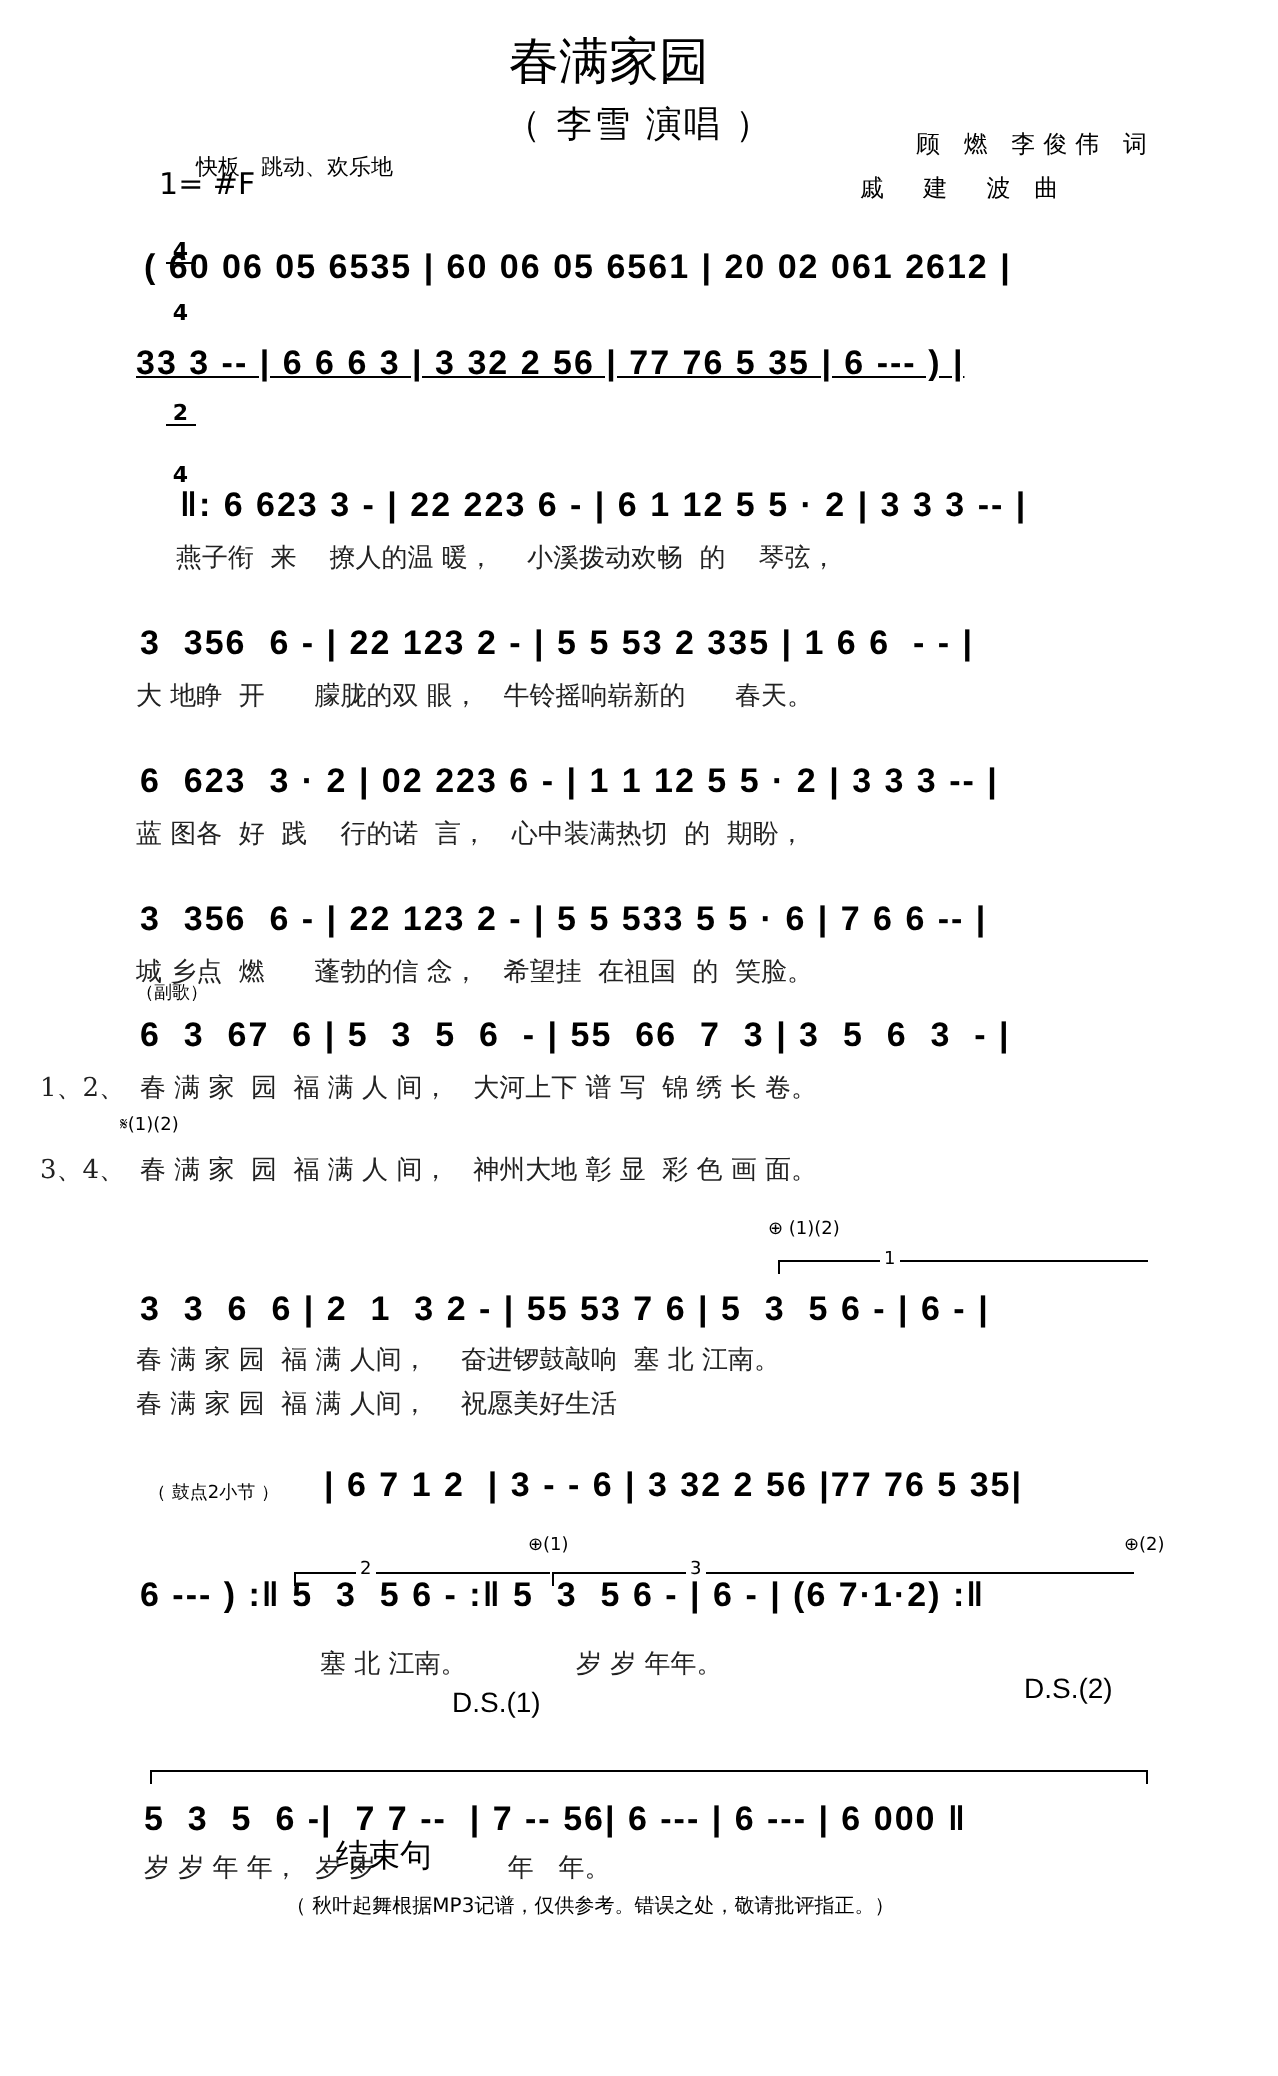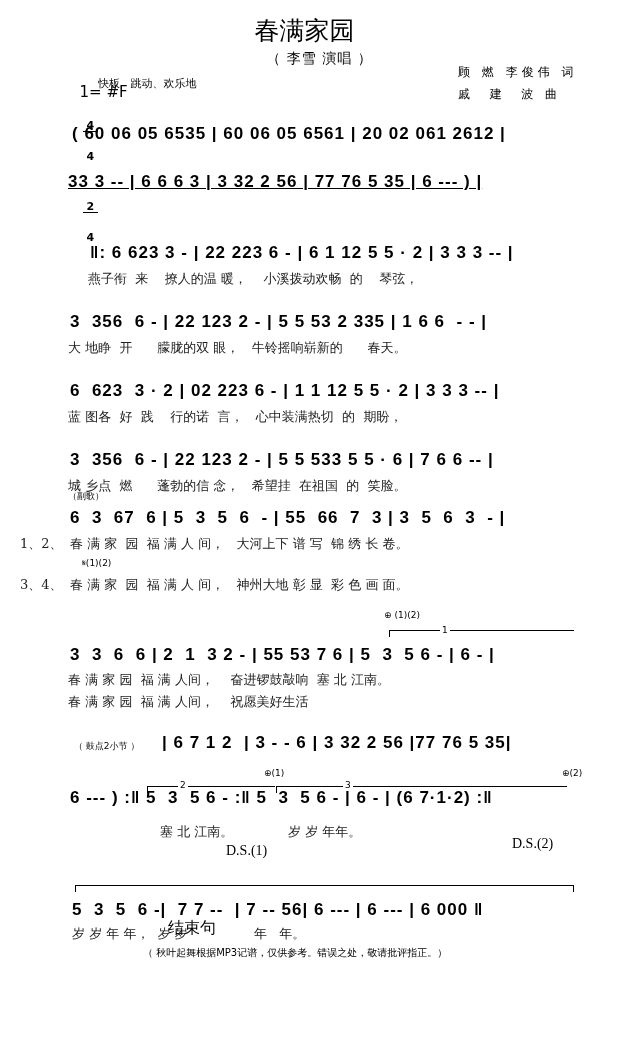--- a/index.html
+++ b/index.html
@@ -1,30 +1,30 @@
 <!DOCTYPE html>
 <html><head>
 <meta charset="utf-8">
 <style>
   html, body { margin:0; padding:0; background:#ffffff; }
   body { width:639px; height:1038px; position:relative; overflow:hidden; color:#000;
          font-family:"DejaVu Sans", sans-serif; }
   .abs { position:absolute; white-space:pre; }
   .title { left:0; width:609px; top:14px; text-align:center; font-size:25px; }
-  .singer { left:0; width:639px; top:50px; text-align:center; font-size:14px; letter-spacing:1px; }
+  .singer { left:0; width:639px; top:50px; text-align:center; font-size:18px; letter-spacing:1px; }
   .key { left:70px; top:65px; font-size:15px; }
   .frac { display:inline-block; vertical-align:middle; text-align:center; font-weight:bold; font-size:11px; line-height:10px; margin-left:3px; }
   .frac span { display:block; }
   .frac span.num { border-bottom:1px solid #000; }
   .tempo { left:70px; top:76px; font-size:11px;margin-left:28px; }
   .credit { font-family:"DejaVu Serif", serif; font-size:12px; letter-spacing:4px; }
   .notes { font-family:"Liberation Sans", sans-serif; font-weight:bold; font-size:17px; letter-spacing:1px; }
   .lyr { font-family:"DejaVu Serif", serif; font-size:13px; color:#222; }
   .small { font-size:9px; }
-  .ds { font-family:Liberation Serif, serif; font-size:14px; }
+  .ds { font-family:Liberation Sans, sans-serif; font-size:14px; }
   .bracket { border-top:1px solid #000; border-left:1px solid #000; border-right:1px solid #000; height:6px; }
   .bracket-label { font-size:9px; background:#fff; padding:0 2px; }
   .note-line { font-family:"DejaVu Sans", sans-serif; font-size:10px; }
 </style>
 </head>
 <body>
 
 <div class="abs title">春满家园</div>
 <div class="abs singer">（ 李雪 演唱 ）</div>
 <div class="abs key">
@@ -33,39 +33,39 @@
     <span class="num">4</span>
     <span>4</span>
   </span>
   <span class="frac">
     <span class="num">2</span>
     <span>4</span>
   </span>
 </div>
 <div class="abs tempo">快板   跳动、欢乐地</div>
 <div class="abs credit" style="left:458px; top:64px;">顾 燃 李俊伟 词</div>
-<div class="abs credit" style="left:458px; top:86px;">戚  建  波 曲</div>
+<div class="abs credit" style="left:430px; top:86px;">戚  建  波 曲</div>
 
 <div class="abs notes" style="left:72px; top:124px;">( 60 06 05 6535 | 60 06 05 6561 | 20 02 061 2612 |</div>
 <div class="abs notes" style="left:68px; top:172px;text-decoration:underline;">33 3 -- | 6 6 6 3 | 3 32 2 56 | 77 76 5 35 | 6 --- ) |</div>
 
 <div class="abs notes" style="left:70px; top:243px;margin-left:20px;">‖: 6 623 3 - | 22 223 6 - | 6 1 12 5 5 · 2 | 3 3 3 -- |</div>
 <div class="abs lyr" style="left:88px; top:270px;">燕子衔  来    撩人的温 暖，    小溪拨动欢畅  的    琴弦，</div>
 <div class="abs notes" style="left:70px; top:312px;">3  356  6 - | 22 123 2 - | 5 5 53 2 335 | 1 6 6  - - |</div>
 <div class="abs lyr" style="left:68px; top:339px;">大 地睁  开      朦胧的双 眼，   牛铃摇响崭新的      春天。</div>
 <div class="abs notes" style="left:70px; top:381px;">6  623  3 · 2 | 02 223 6 - | 1 1 12 5 5 · 2 | 3 3 3 -- |</div>
 <div class="abs lyr" style="left:68px; top:408px;">蓝 图各  好  践    行的诺  言，   心中装满热切  的  期盼，</div>
 <div class="abs notes" style="left:70px; top:450px;">3  356  6 - | 22 123 2 - | 5 5 533 5 5 · 6 | 7 6 6 -- |</div>
 <div class="abs lyr" style="left:68px; top:477px;">城 乡点  燃      蓬勃的信 念，   希望挂  在祖国  的  笑脸。</div>
 
 <div class="abs small" style="left:68px; top:490px;">（副歌）</div>
 <div class="abs notes" style="left:70px; top:508px;">6  3  67  6 | 5  3  5  6  - | 55  66  7  3 | 3  5  6  3  - |</div>
 <div class="abs lyr" style="left:20px; top:535px;">1、2、</div>
 <div class="abs lyr" style="left:70px; top:535px;">春 满 家  园  福 满 人 间，   大河上下 谱 写  锦 绣 长 卷。</div>
-<div class="abs small" style="left:82px; top:558px;">𝄋(1)(2)</div>
+<div class="abs small" style="left:60px; top:558px;">𝄋(1)(2)</div>
 <div class="abs lyr" style="left:20px; top:576px;">3、4、</div>
 <div class="abs lyr" style="left:70px; top:576px;">春 满 家  园  福 满 人 间，   神州大地 彰 显  彩 色 画 面。</div>
 
 <div class="abs small" style="left:384px; top:610px;">⊕ (1)(2)</div>
 <div class="abs bracket" style="left:389px; top:630px; width:184px; border-right:none;"></div>
 <div class="abs bracket-label" style="left:440px; top:625px;">1</div>
 <div class="abs notes" style="left:70px; top:645px;">3  3  6  6 | 2  1  3 2 - | 55 53 7 6 | 5  3  5 6 - | 6 - |</div>
 <div class="abs lyr" style="left:68px; top:671px;">春 满 家 园  福 满 人间，    奋进锣鼓敲响  塞 北 江南。</div>
 <div class="abs lyr" style="left:68px; top:693px;">春 满 家 园  福 满 人间，    祝愿美好生活</div>
 

